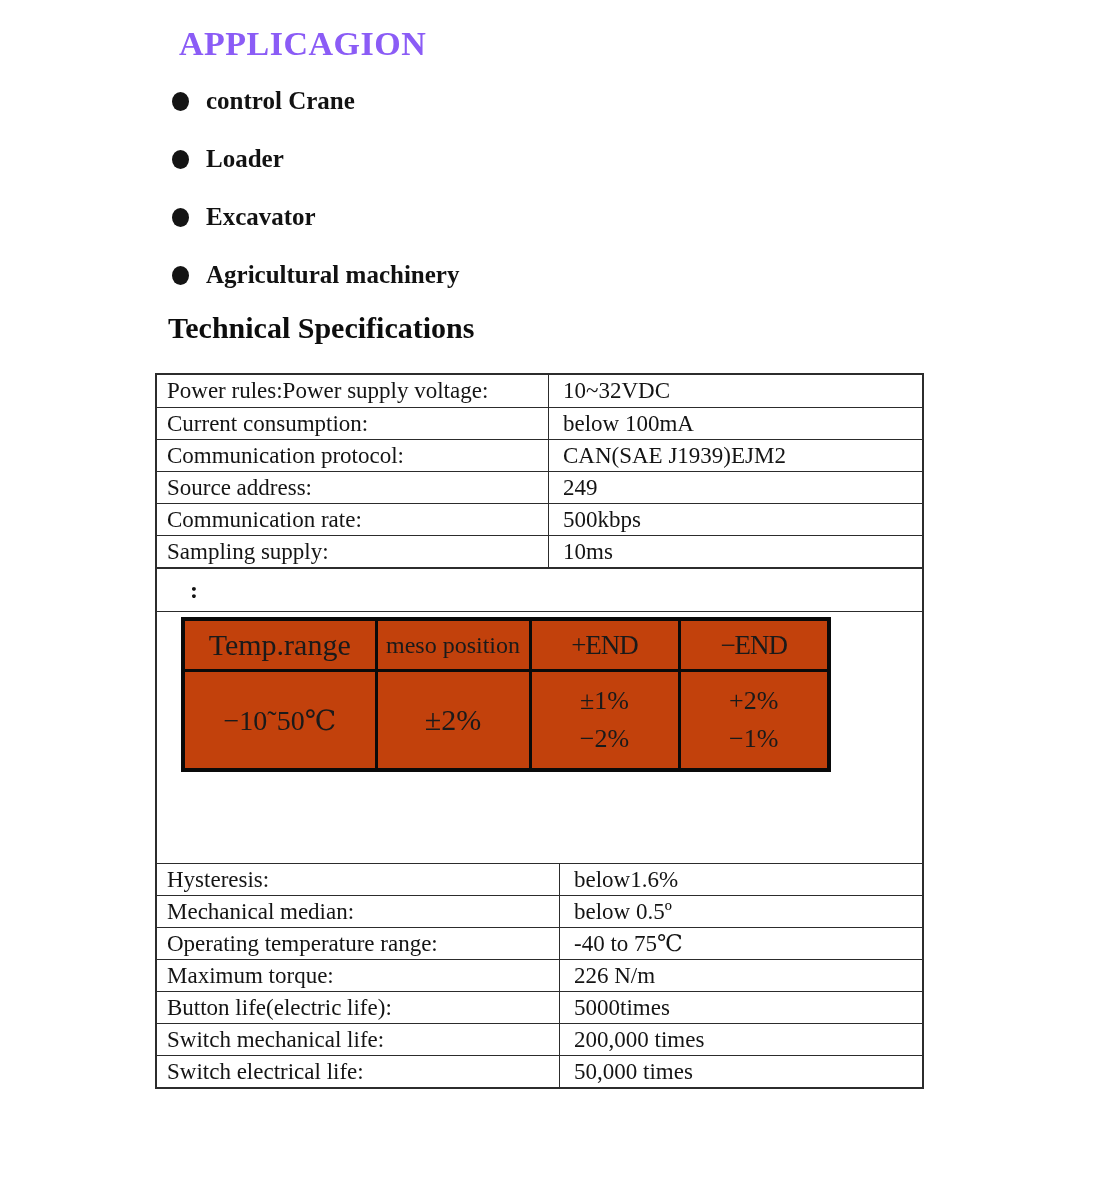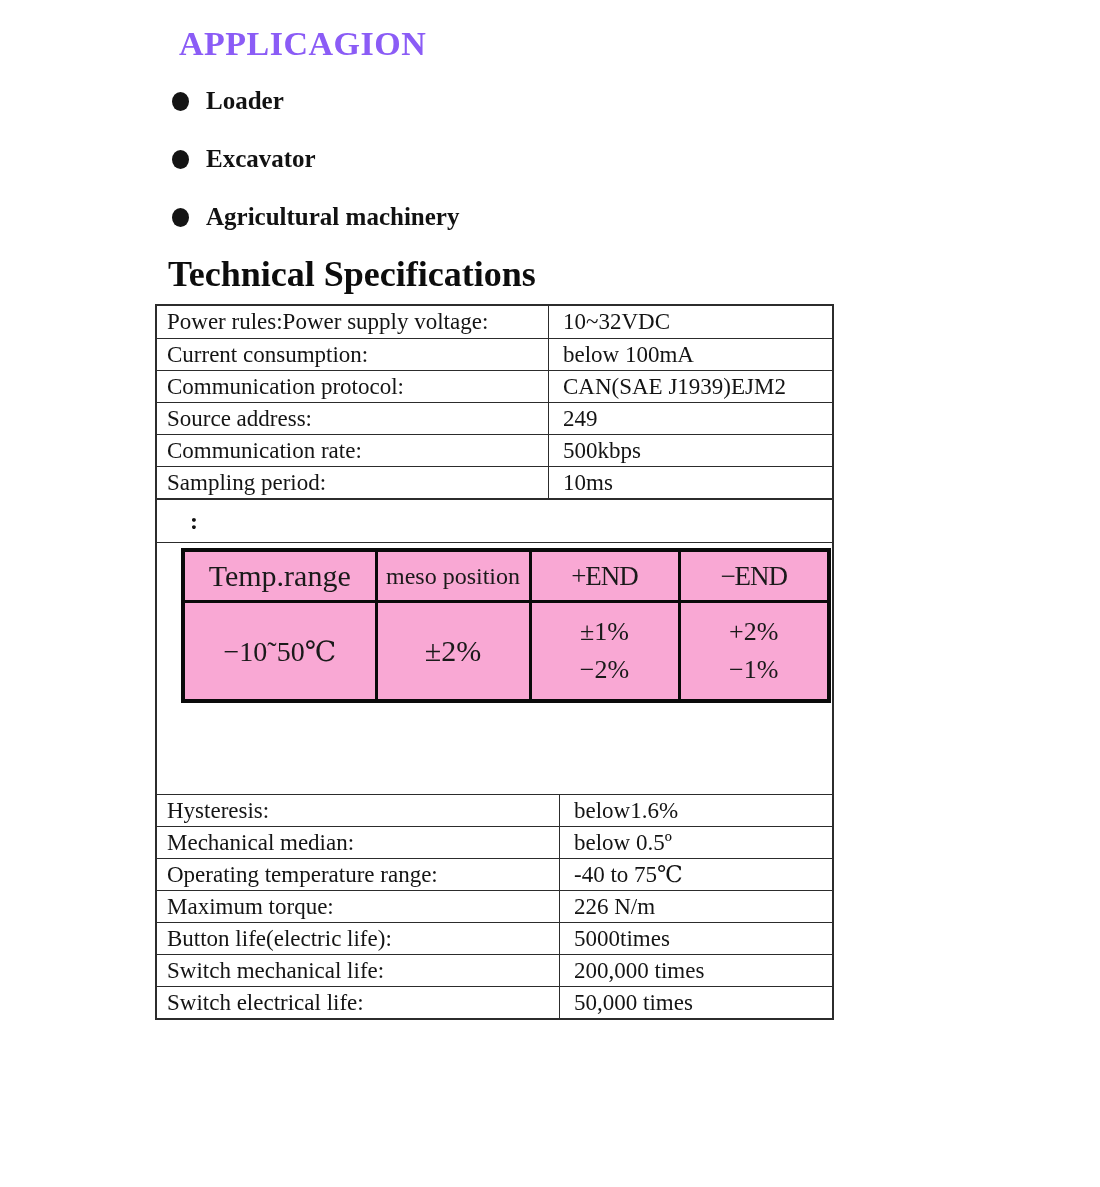--- a/index.html
+++ b/index.html
@@ -19,26 +19,26 @@
 
   .apps { list-style:none; margin:22px 0 0 0; padding:0 0 0 172px; }
   .apps li { display:flex; align-items:center; gap:17px; height:32px; margin-bottom:26px; }
   .dot { width:17px; height:19px; border-radius:50%; background:#141414; flex:0 0 auto; }
   .apps li.big { margin-top:4px; }
   .apps li.big .dot { width:25px; height:26px; }
   .app-label { font-size:25px; font-weight:700; white-space:nowrap; }
 
   .tech-title {
     margin:-6px 0 0 168px;
-    font-size:36px; font-weight:700; color:#0d0d0d;
+    font-size:30px; font-weight:700; color:#0d0d0d;
   }
 
   .spec-table {
-    margin:9px 0 0 155px;
-    width:679px;
+    margin:28px 0 0 155px;
+    width:769px;
     border:2.5px solid #2c2c2c;
     box-sizing:border-box;
     background:#fff;
   }
   .srow { display:flex; height:32px; border-top:1.6px solid #2c2c2c; box-sizing:border-box; }
   .srow:first-child { border-top:none; }
   .cell { box-sizing:border-box; display:flex; align-items:center; font-size:23px; color:#141414; white-space:nowrap; overflow:hidden; }
   .srow .label { width:392px; border-right:1.6px solid #2c2c2c; padding-left:10px; }
   .srow .value { flex:1; padding-left:14px; }
   .srow.bottom .label { width:403px; }
@@ -46,21 +46,21 @@
   .oa-row {
     height:44px; border-top:2.5px solid #2c2c2c;
     display:flex; align-items:center; padding-left:20px;
     box-sizing:border-box;
   }
   .oa-text { font-size:29px; font-weight:700; color:#0d0d0d; }
   .oa-colon { font-size:24px; font-weight:700; margin-left:13px; }
 
   .nested-row { height:252px; border-top:1.6px solid #2c2c2c; position:relative; box-sizing:border-box; }
 
-  table.acc { position:absolute; left:24px; top:5px; border-collapse:collapse; table-layout:fixed; background:#f9a8d4; }
+  table.acc { position:absolute; left:24px; top:5px; border-collapse:collapse; table-layout:fixed; background:#c2410c; }
   table.acc, table.acc th, table.acc td { border:3.5px solid #0a0a0a; }
   table.acc { border-width:4.5px; }
   table.acc th, table.acc td { text-align:center; vertical-align:middle; padding:0; color:#1a1a1a; }
   .col-temp { width:193px; }
   .col-meso { width:154px; }
   .col-pend { width:149px; }
   .col-mend { width:150px; }
   tr.acc-head th { height:48px; font-weight:400; }
   .h-temp { font-size:30px; }
   .h-meso { font-size:24px; }
@@ -73,20 +73,24 @@
   .end-line { display:block; line-height:38px; }
 </style>
 </head>
 <body>
 
 <div class="doc">
 
   <h1 class="page-title">APPLICAGION</h1>
 
   <ul class="apps">
+    <li>
+      <span class="dot"></span>
+      <span class="app-label">control Crane</span>
+    </li>
     <li>
       <span class="dot"></span>
       <span class="app-label">Loader</span>
     </li>
     <li>
       <span class="dot"></span>
       <span class="app-label">Excavator</span>
     </li>
     <li>
       <span class="dot"></span>
@@ -112,21 +116,21 @@
     </div>
     <div class="srow top">
       <div class="cell label">Source address:</div>
       <div class="cell value">249</div>
     </div>
     <div class="srow top">
       <div class="cell label">Communication rate:</div>
       <div class="cell value">500kbps</div>
     </div>
     <div class="srow top">
-      <div class="cell label">Sampling period:</div>
+      <div class="cell label">Sampling supply:</div>
       <div class="cell value">10ms</div>
     </div>
 
     <div class="oa-row">
       <span class="oa-colon">:</span>
     </div>
 
     <div class="nested-row">
       <table class="acc">
         <colgroup>

